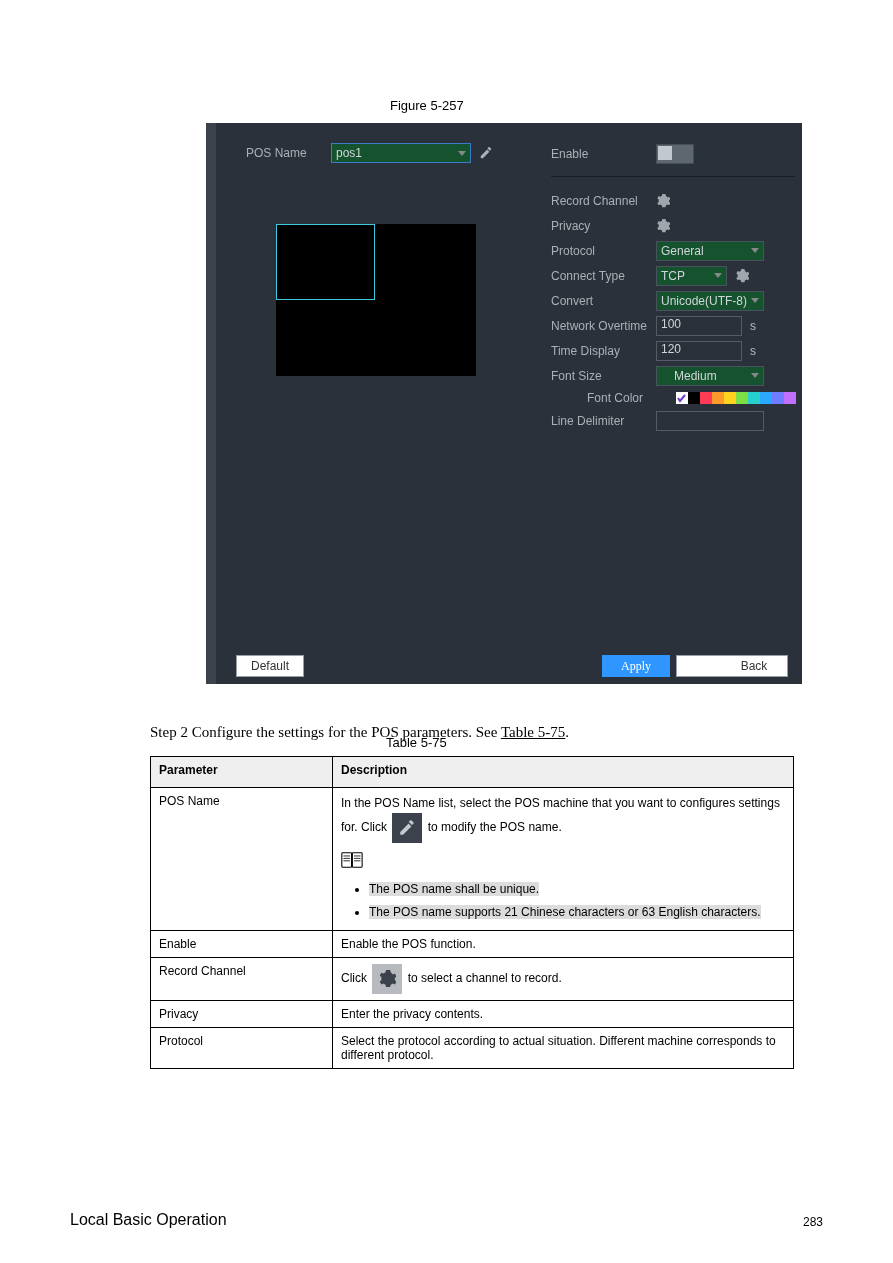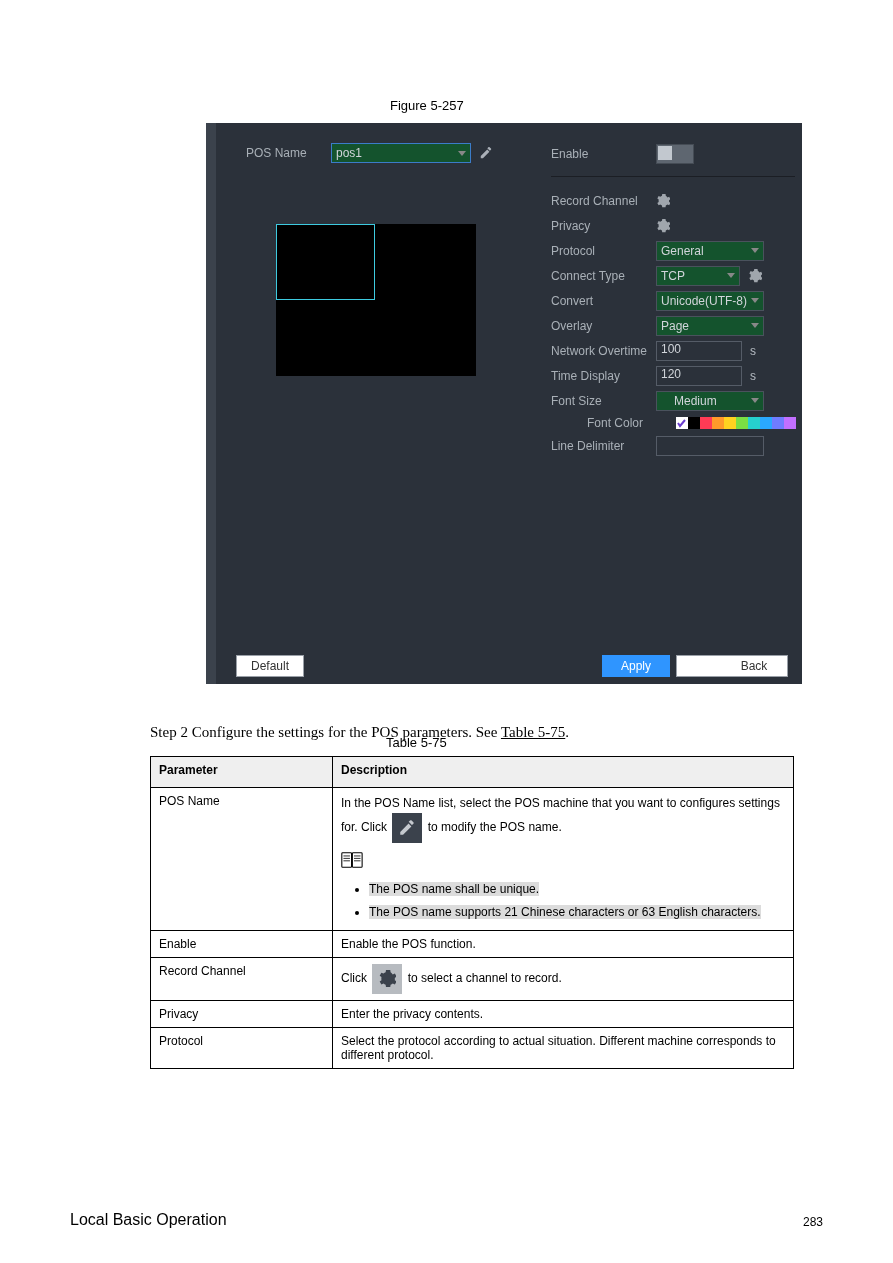--- a/index.html
+++ b/index.html
@@ -297,41 +297,34 @@
         </div>
         <div class="row">
           <span class="lbl2">Protocol</span>
           <div class="select" style="width:108px;">
             <span>General</span>
             <span class="caret"></span>
           </div>
         </div>
         <div class="row">
           <span class="lbl2">Connect Type</span>
-          <div class="select" style="width:84px;">
+          <div class="select" style="width:71px;">
             <span>TCP</span>
             <span class="caret"></span>
           </div>
           <span class="gear" style="margin-left:8px;">
             <svg width="14" height="14" viewBox="0 0 16 16">
                 <path fill="#a0a6ad" d="M8 5a3 3 0 100 6 3 3 0 000-6zm7 3a7 7 0 00-.1-1l1.6-1.2-1.5-2.6-1.9.7A7 7 0 0011.2 2l-.3-2H7.1l-.3 2a7 7 0 00-1.9 1.1l-1.9-.7L1.5 5l1.6 1.2A7 7 0 003 8c0 .3 0 .7.1 1L1.5 10.2l1.5 2.6 1.9-.7c.6.5 1.2.8 1.9 1.1l.3 2h3.8l.3-2c.7-.3 1.3-.6 1.9-1.1l1.9.7 1.5-2.6L14.9 9c.1-.3.1-.7.1-1z"></path>
               </svg>
           </span>
         </div>
         <div class="row">
           <span class="lbl2">Convert</span>
           <div class="select" style="width:108px;">
             <span>Unicode(UTF-8)</span>
-            <span class="caret"></span>
-          </div>
-        </div>
-        <div class="row">
-          <span class="lbl2">Overlay</span>
-          <div class="select" style="width:108px;">
-            <span>Page</span>
             <span class="caret"></span>
           </div>
         </div>
         <div class="row">
           <span class="lbl2">Network Overtime</span>
           <div class="input" style="width:86px;">100</div>
           <span style="margin-left:8px;">s</span>
         </div>
         <div class="row">
           <span class="lbl2">Time Display</span>
@@ -367,21 +360,21 @@
         <div class="row">
           <span class="lbl2">Line Delimiter</span>
           <div class="input" style="width:108px;"></div>
         </div>
       </div>
 
       <div style="position:absolute; left:20px; bottom:7px;">
         <div class="btn" style="width:66px;">Default</div>
       </div>
       <div style="position:absolute; right:14px; bottom:7px; display:flex; gap:6px;">
-        <div class="btn blue" style="width:66px;">Apply</div>
+        <div class="btn blue" style="width:66px;font-family:Liberation Serif, serif;">Apply</div>
         <div class="btn" style="width:66px;padding-left:44px;">Back</div>
       </div>
     </div>
   </div>
 
   <div class="step-text">
     <span>Step 2   Configure the settings for the POS parameters. See </span><span class="step-ref">Table 5-75</span><span>.</span>
   </div>
 
   <div class="table-label">Table 5-75</div>

